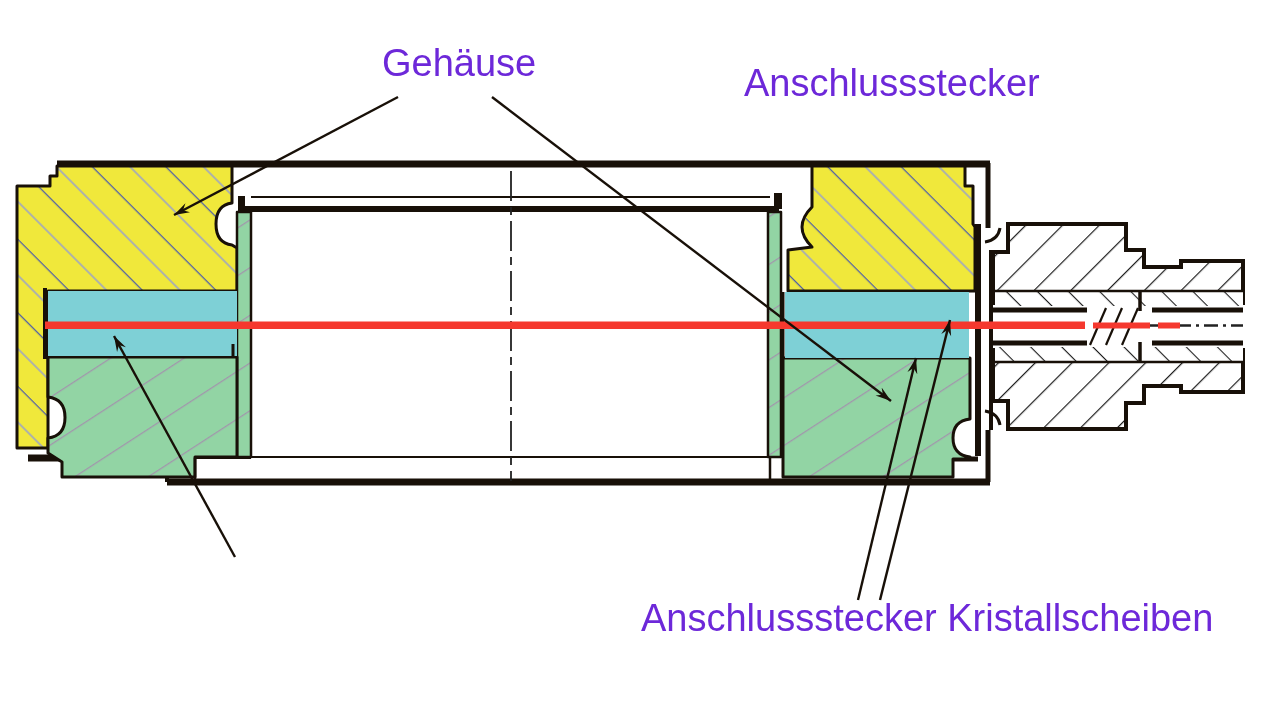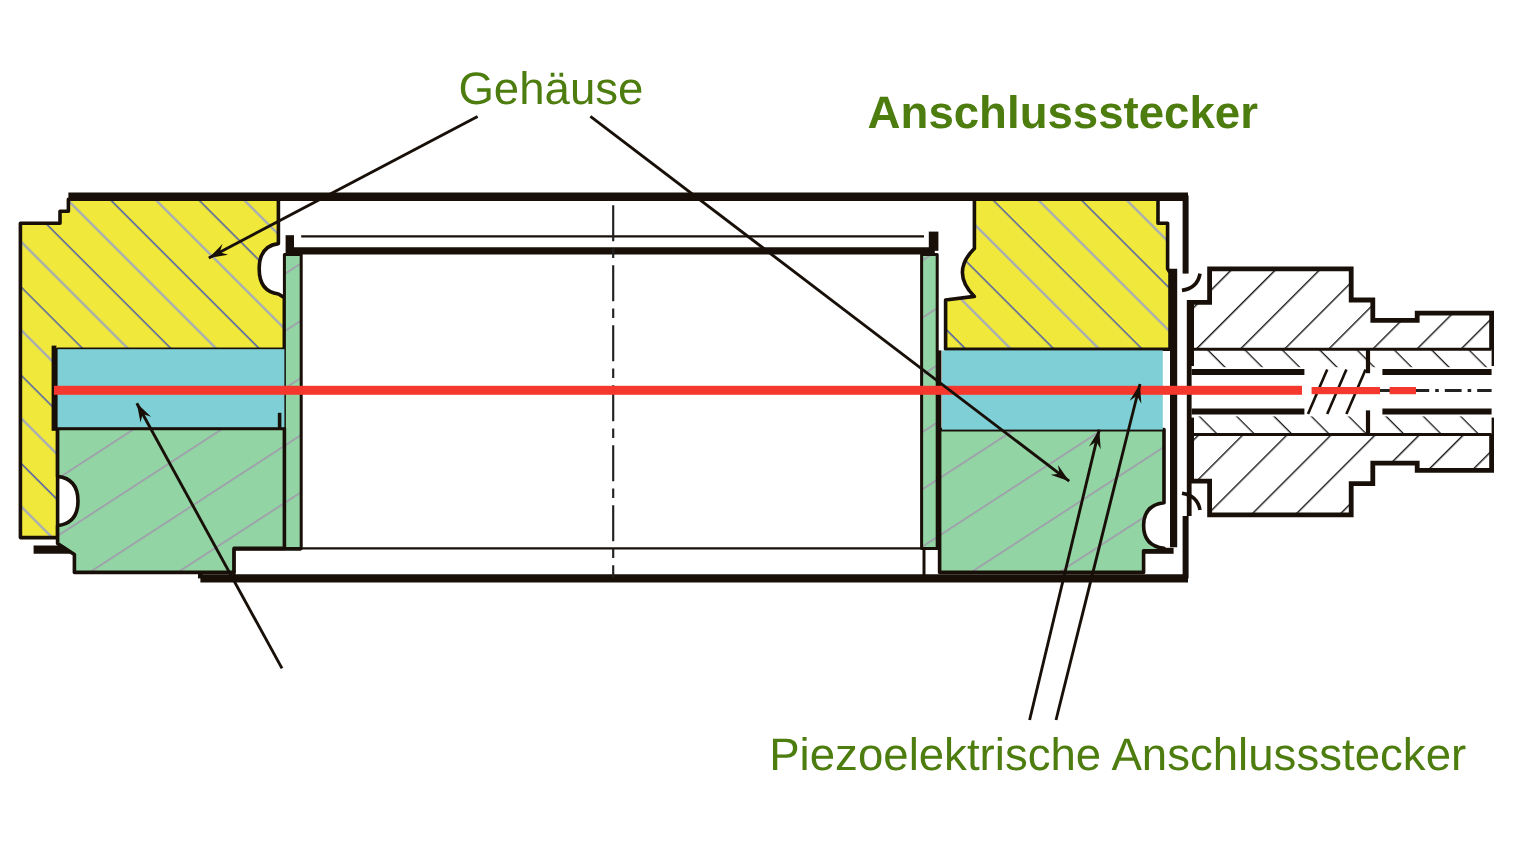--- a/index.html
+++ b/index.html
@@ -1,20 +1,20 @@
 <!DOCTYPE html>
 <html><head>
 <meta charset="utf-8">
 <style>
   html,body{margin:0;padding:0;background:#fff;}
   #stage{position:relative;width:1280px;height:721px;background:#ffffff;overflow:hidden;
          font-family:"Liberation Sans",sans-serif;}
   #diagram-svg{position:absolute;left:0;top:0;}
-  .diagram-label{position:absolute;font-size:38px;line-height:1.1;color:#4d7c0f;
-                 white-space:nowrap;letter-spacing:0px;margin-top:12px;}
+  .diagram-label{position:absolute;font-size:38px;line-height:1.1;color:#6d28d9;
+                 white-space:nowrap;letter-spacing:0px;}
 </style>
 </head>
 <body>
 
 <div id="stage">
 
   <svg id="diagram-svg" width="1280" height="721" viewBox="0 0 1280 721">
     <defs>
       <pattern id="hatchY" width="52" height="52" patternUnits="userSpaceOnUse" patternTransform="rotate(45)">
         <rect width="52" height="52" fill="#f0e83b"></rect>
@@ -124,17 +124,17 @@
       <line x1="398" y1="97" x2="174" y2="215" marker-end="url(#arr)"></line>
       <line x1="492" y1="97" x2="891" y2="401" marker-end="url(#arr)"></line>
       <line x1="235" y1="557" x2="114" y2="336" marker-end="url(#arr)"></line>
       <line x1="858" y1="600" x2="916" y2="358" marker-end="url(#arr)"></line>
       <line x1="880" y1="600" x2="950" y2="320" marker-end="url(#arr)"></line>
     </g>
   </svg>
 
   <div class="diagram-label" style="left:382px;top:43px;">Gehäuse</div>
 
-  <div class="diagram-label" style="left:723px;top:63px;font-weight:bold;">Anschlussstecker</div>
+  <div class="diagram-label" style="left:744px;top:63px;">Anschlussstecker</div>
 
 
-  <div class="diagram-label" style="left:641px;top:598px;">Piezoelektrische Anschlussstecker</div>
+  <div class="diagram-label" style="left:641px;top:598px;">Anschlussstecker Kristallscheiben</div>
 </div>
 
 </body></html>

